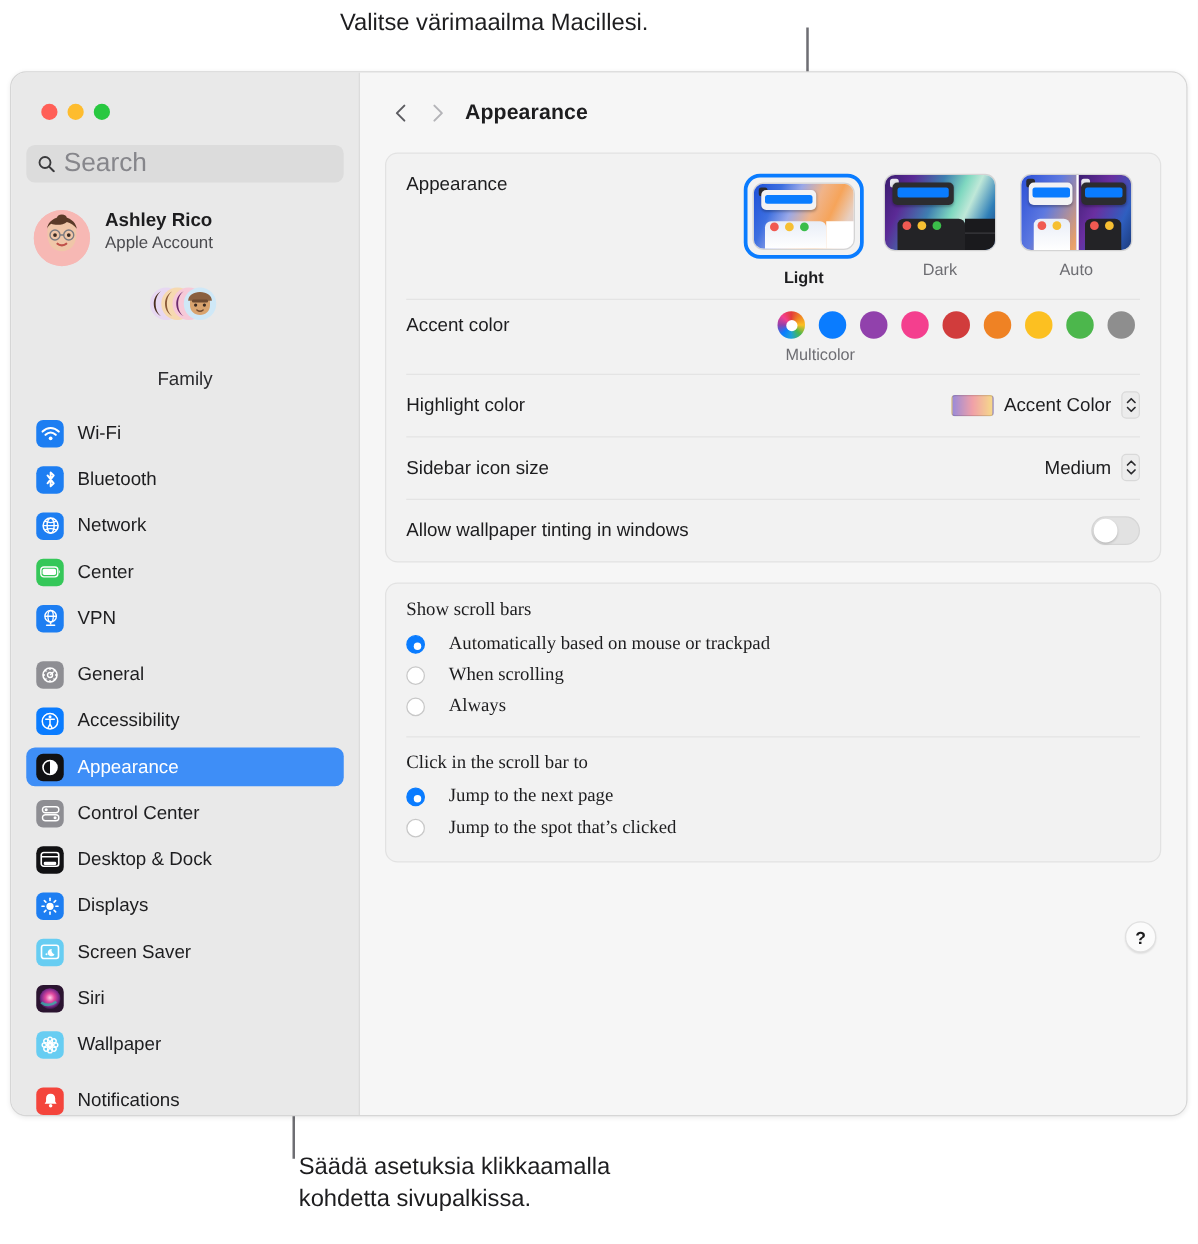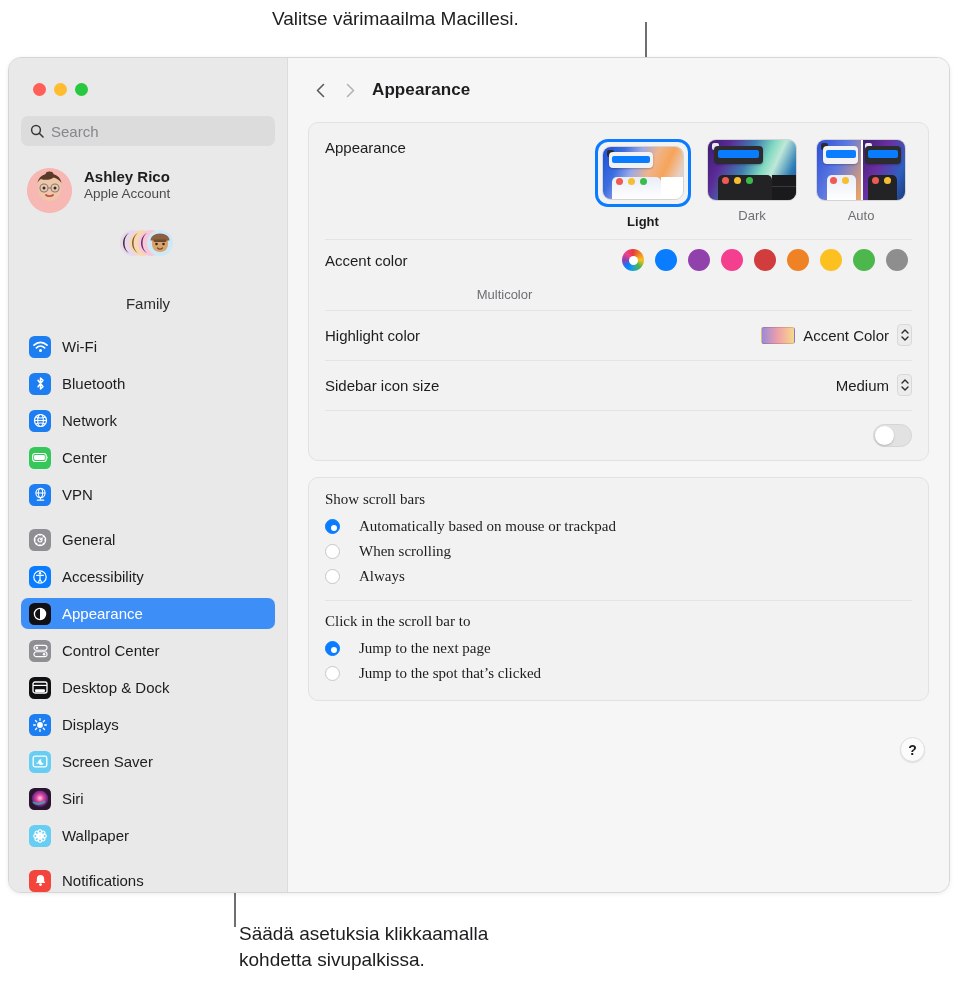--- a/index.html
+++ b/index.html
@@ -61,21 +61,21 @@
   .search-box {
     margin-top: 20px;
     height: 30px;
     background: #dcdcdc;
     border-radius: 7px;
     display: flex;
     align-items: center;
     padding: 0 9px;
     gap: 7px;
   }
-  .search-box .ph { color: #86868b; font-size: 15px; }
+  .search-box .ph { color: #86868b; font-size: 21px; }
   .search-box svg { flex: 0 0 auto; }
 
   .account {
     display: flex; align-items: flex-start; gap: 12px;
     margin-top: 18px; padding: 4px 6px;
     border-radius: 8px;
   }
   .avatar {
     width: 45px; height: 45px; border-radius: 50%;
     background: #f6b8b8;
@@ -176,22 +176,22 @@
   .tdots { position: absolute; display: flex; gap: 5px; }
   .tdots i { width: 7px; height: 7px; border-radius: 50%; display: block; }
   .tapple { position: absolute; left: 5%; top: 5%; width: 7px; height: 7px; border-radius: 2px; }
 
   
   .accent-row { flex-direction: column; align-items: stretch; padding-top: 10px; padding-bottom: 8px; }
   .accent-line { display: flex; align-items: center; }
   .swatches { margin-left: auto; display: flex; gap: 11px; padding-right: 4px; }
   .sw { width: 22px; height: 22px; border-radius: 50%; display: block; }
   .multicolor-label {
-    font-size: 13px; color: #6e6e73; text-align: center;
-    margin-top: 16px; margin-right: 228px;
+    font-size: 13px; color: #6e6e73; text-align: right;
+    margin-top: 5px; margin-right: 228px;
   }
 
   .hl-swatch { width: 34px; height: 17px; border-radius: 3px; border: 1px solid rgba(0,0,0,.12); }
   .value-text { font-size: 15px; color: #1d1d1f; }
   .stepper {
     width: 15px; height: 22px; border-radius: 4px;
     background: #ececec; border: 1px solid #d9d9d9;
     display: flex; flex-direction: column; align-items: center; justify-content: center; gap: 2px;
   }
   .toggle {
@@ -636,20 +636,21 @@
                   <polyline points="1,4 4,1 7,4" fill="none" stroke="#2b2b2e" stroke-width="1.4" stroke-linecap="round" stroke-linejoin="round"></polyline>
                 </svg>
               <svg width="8" height="5" viewBox="0 0 8 5">
                   <polyline points="1,1 4,4 7,1" fill="none" stroke="#2b2b2e" stroke-width="1.4" stroke-linecap="round" stroke-linejoin="round"></polyline>
                 </svg>
             </span>
           </div>
         </div>
 
         <div class="row">
+          <span class="row-label">Allow wallpaper tinting in windows</span>
           <div class="row-right">
             <span class="toggle">
                 <span class="knob"></span>
               </span>
           </div>
         </div>
       </div>
 
       <div class="card radio-card">
         <div class="group-title">Show scroll bars</div>

